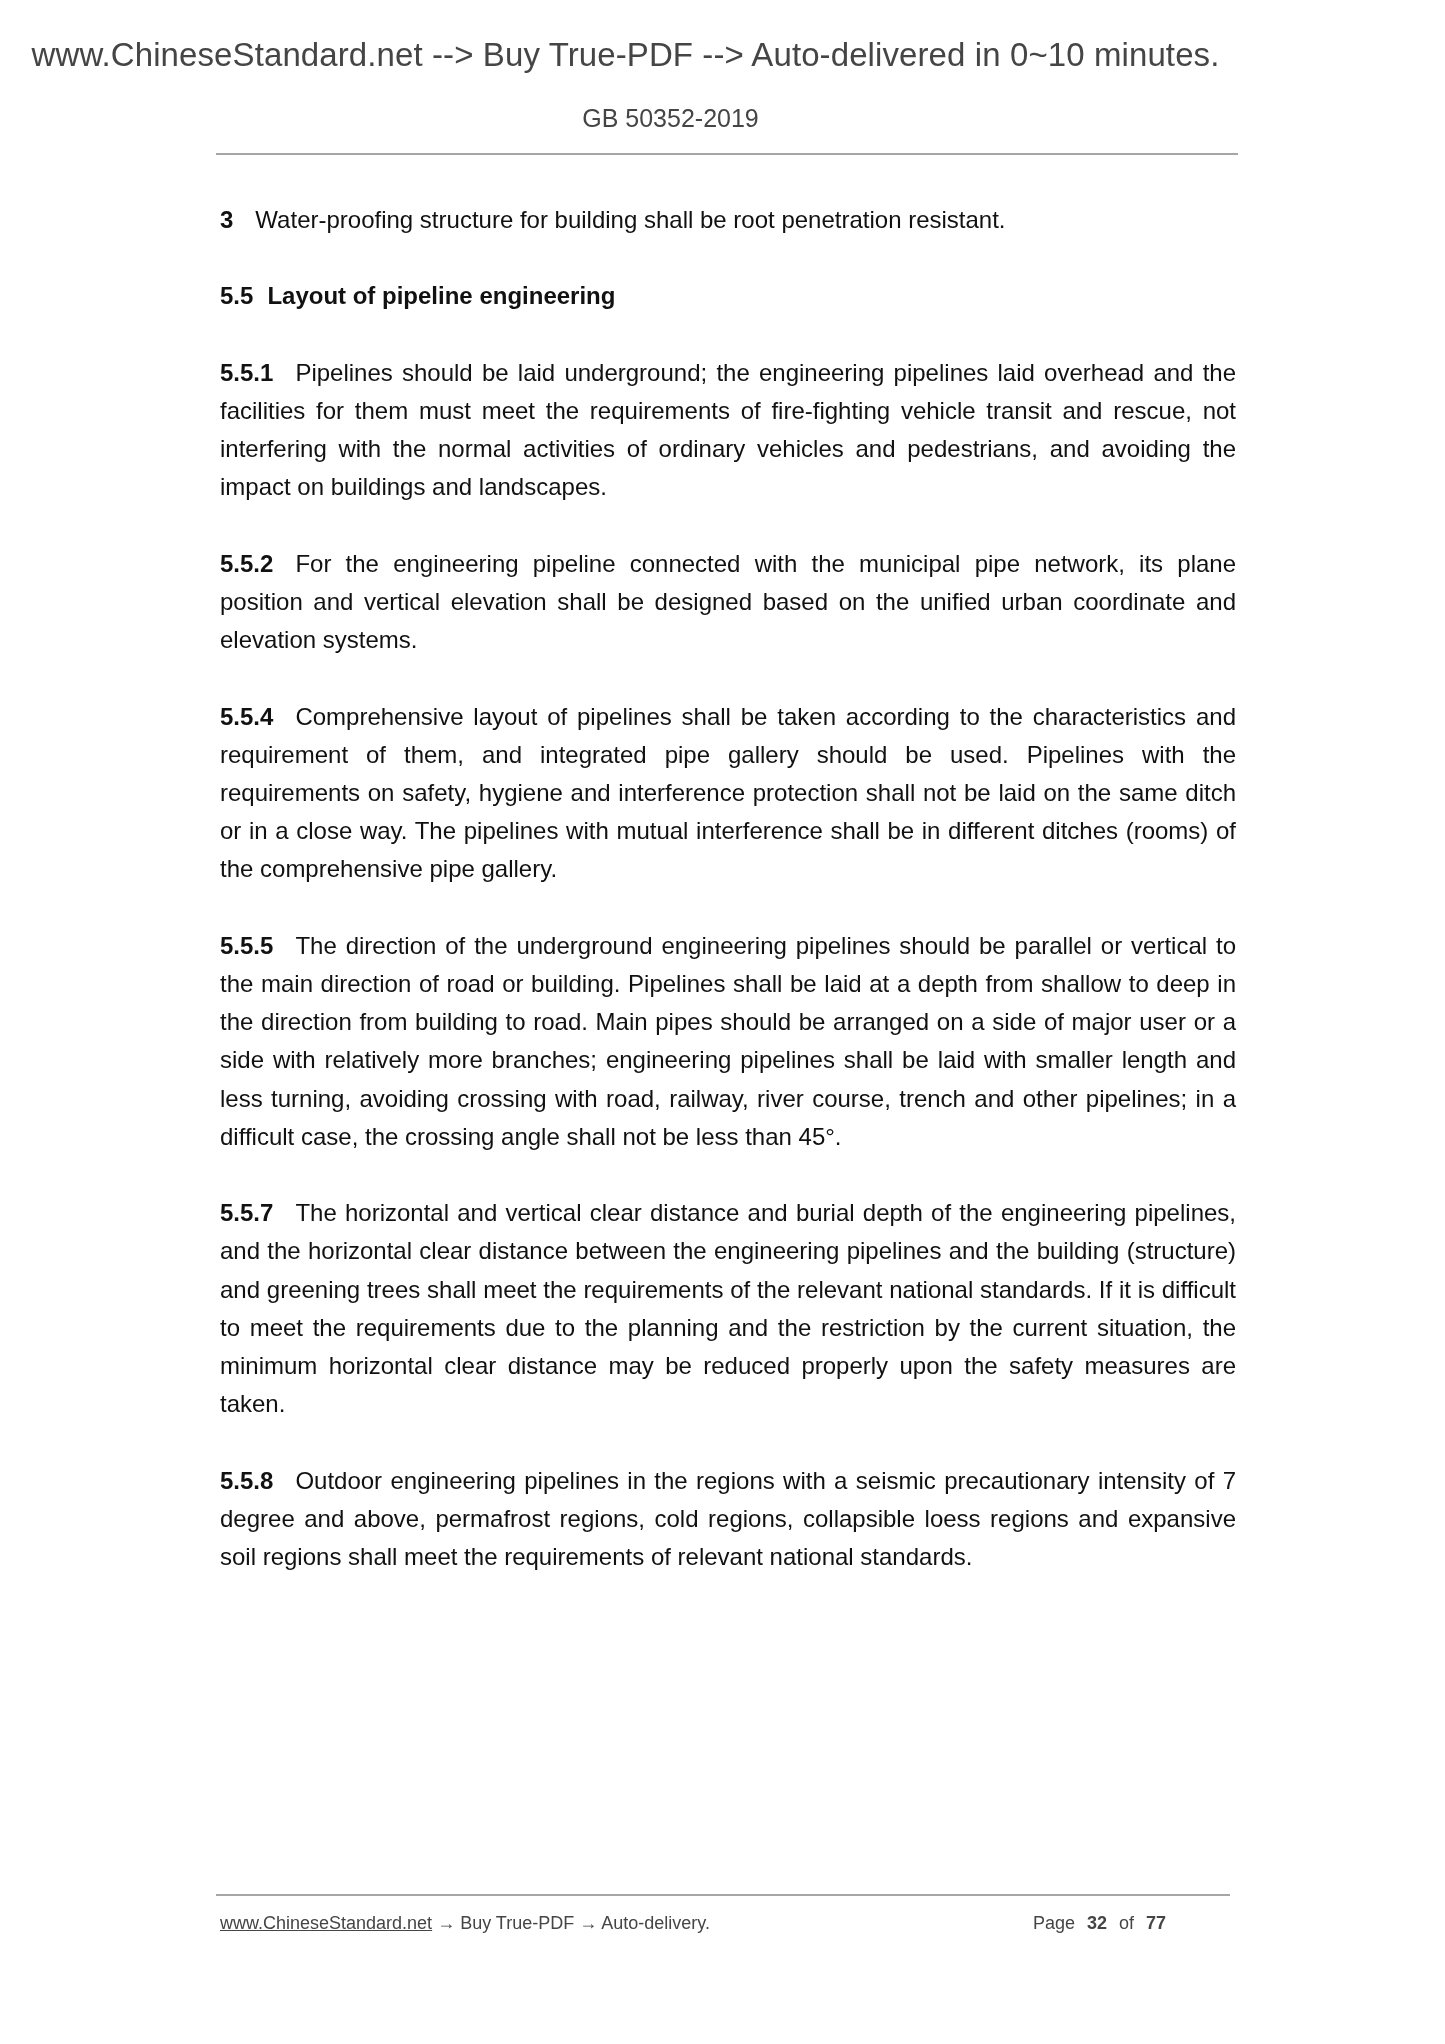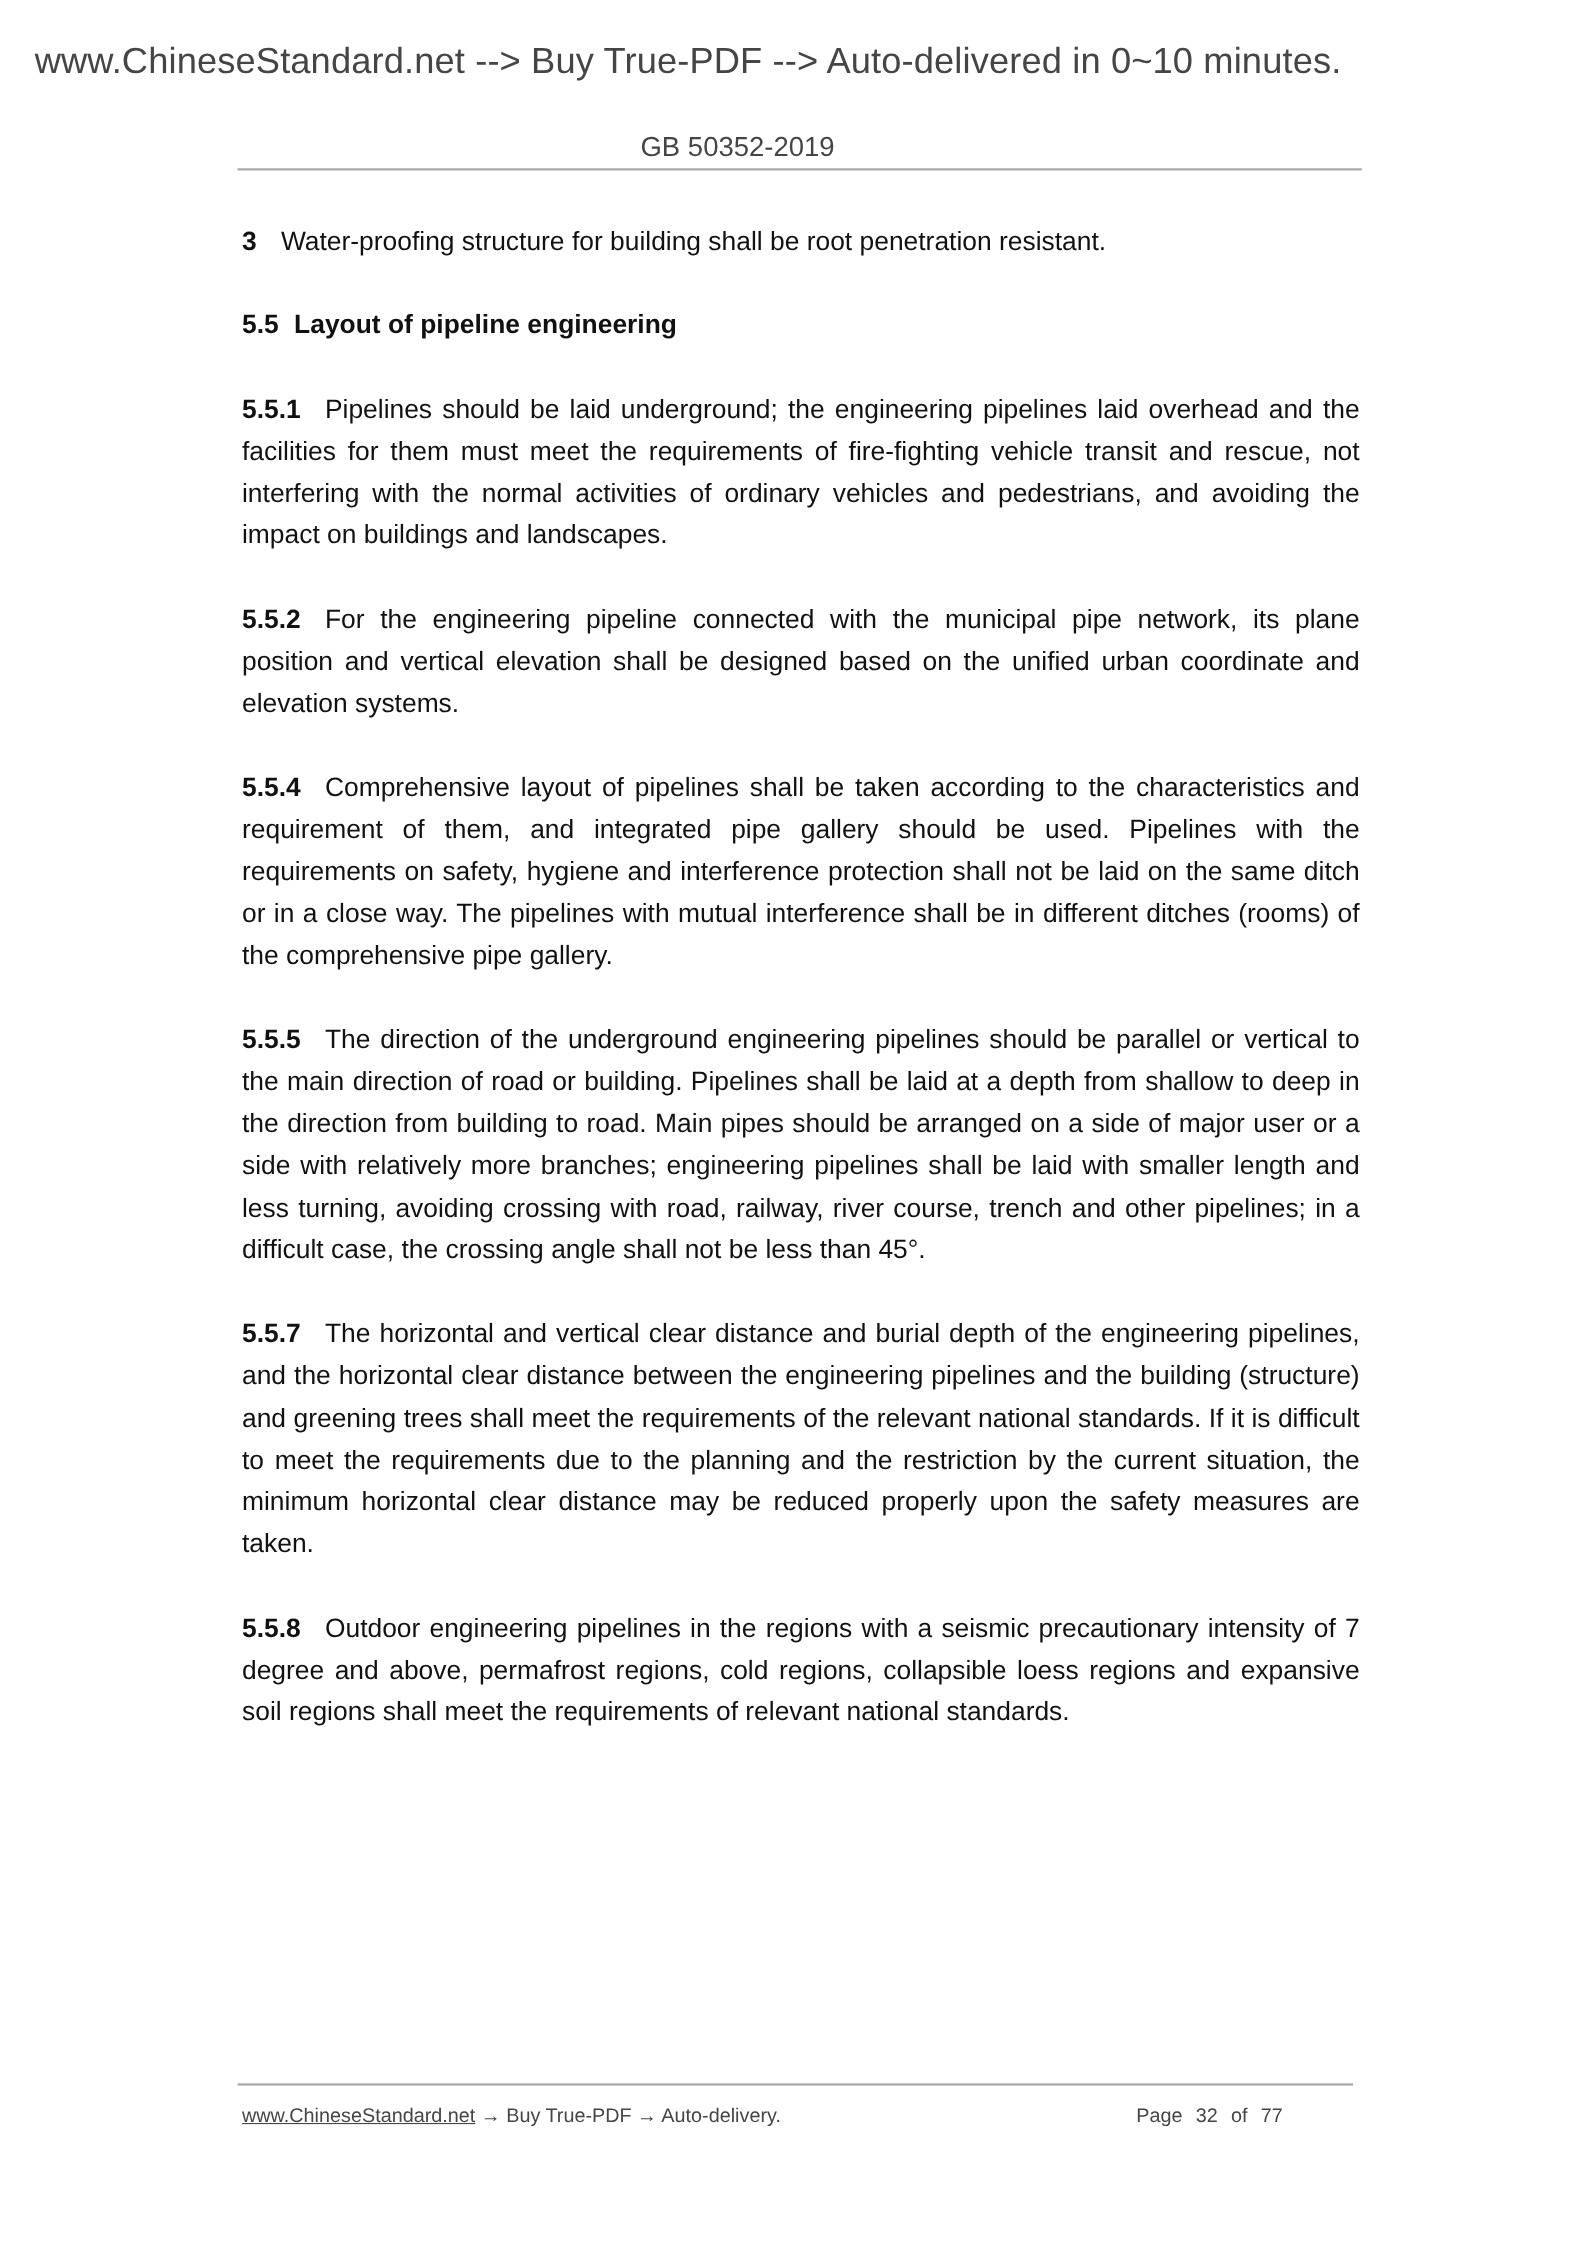--- a/index.html
+++ b/index.html
@@ -1,38 +1,38 @@
 <!DOCTYPE html>
 <html><head>
 <meta charset="utf-8">
 <style>
   html, body { margin: 0; padding: 0; background: #ffffff; }
   body { width: 1445px; height: 2044px; position: relative; overflow: hidden;
          font-family: "Liberation Sans", sans-serif; color: #000; }
   .top-banner { position: absolute; top: 36px; left: 0; width: 1251px; text-align: center;
                 font-size: 33px; color: #454545; letter-spacing: 0.1px; }
   .doc-code { position: absolute; top: 104px; left: 0; width: 1341px; text-align: center;
-              font-size: 25px; color: #454545; margin-top: 16px; }
+              font-size: 25px; color: #454545; }
   .rule-top { position: absolute; top: 153px; left: 216px; width: 1022px; height: 0;
               border-top: 2px solid #a6a6a6; }
   .content { position: absolute; top: 201px; left: 220px; width: 1016px;
              font-size: 24px; line-height: 38.2px; color: #111; }
   .content p { margin: 0 0 38.2px 0; text-align: justify; }
   .content p.last { margin-bottom: 0; }
   .num { font-weight: bold; margin-right: 22px; }
   .heading { font-weight: bold; }
   .heading .num { margin-right: 14px; }
   .rule-bottom { position: absolute; top: 1894px; left: 216px; width: 1014px; height: 0;
                  border-top: 2px solid #a6a6a6; }
   .footer { position: absolute; top: 1913px; left: 220px; width: 1016px; height: 36px;
             font-size: 18px; color: #454545; }
   .footer-left { position: absolute; left: 0; top: 0; white-space: nowrap; }
   .footer-link { color: #454545; text-decoration: underline; }
   .footer-right { position: absolute; left: 813px; top: 0; white-space: nowrap; }
-  .footer-right b { font-weight: normal; }
+  .footer-right b { font-weight: bold; }
   .sp { display: inline-block; width: 12px; }
 </style>
 </head>
 <body>
 
 <div class="top-banner">www.ChineseStandard.net --&gt; Buy True-PDF --&gt; Auto-delivered in 0~10 minutes.</div>
 <div class="doc-code">GB 50352-2019</div>
 <div class="rule-top"></div>
 
 <div class="content">

